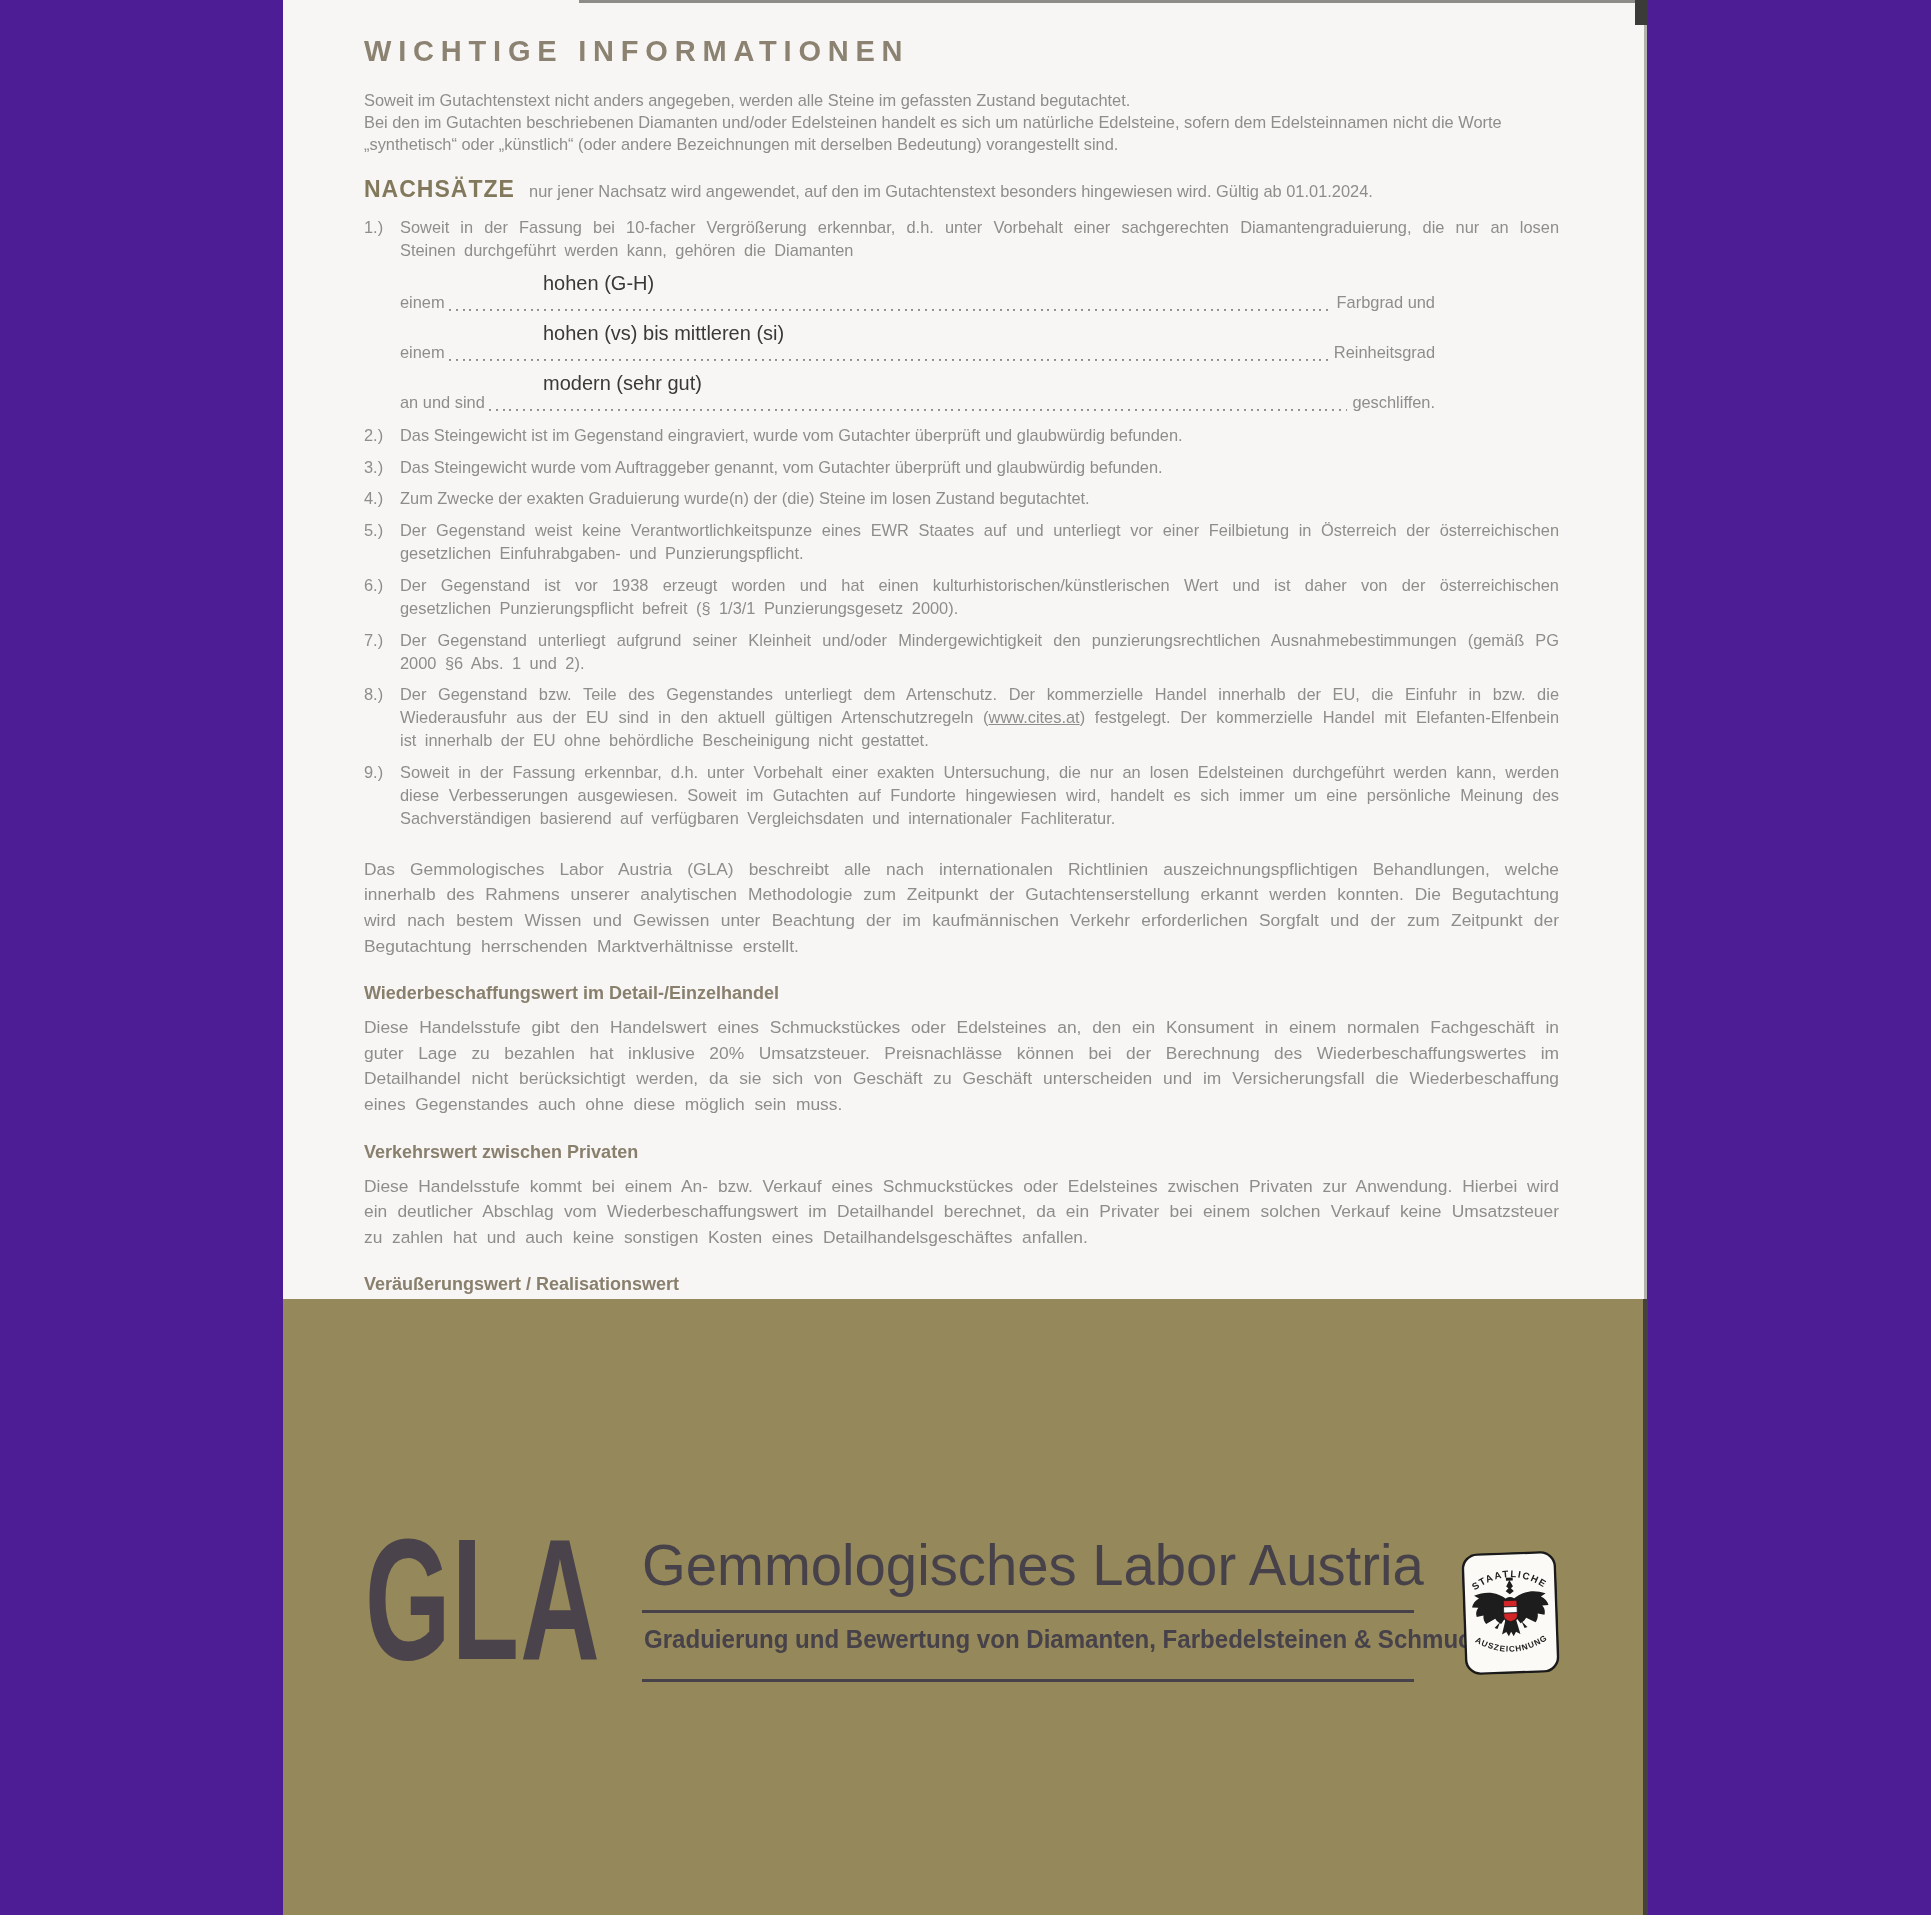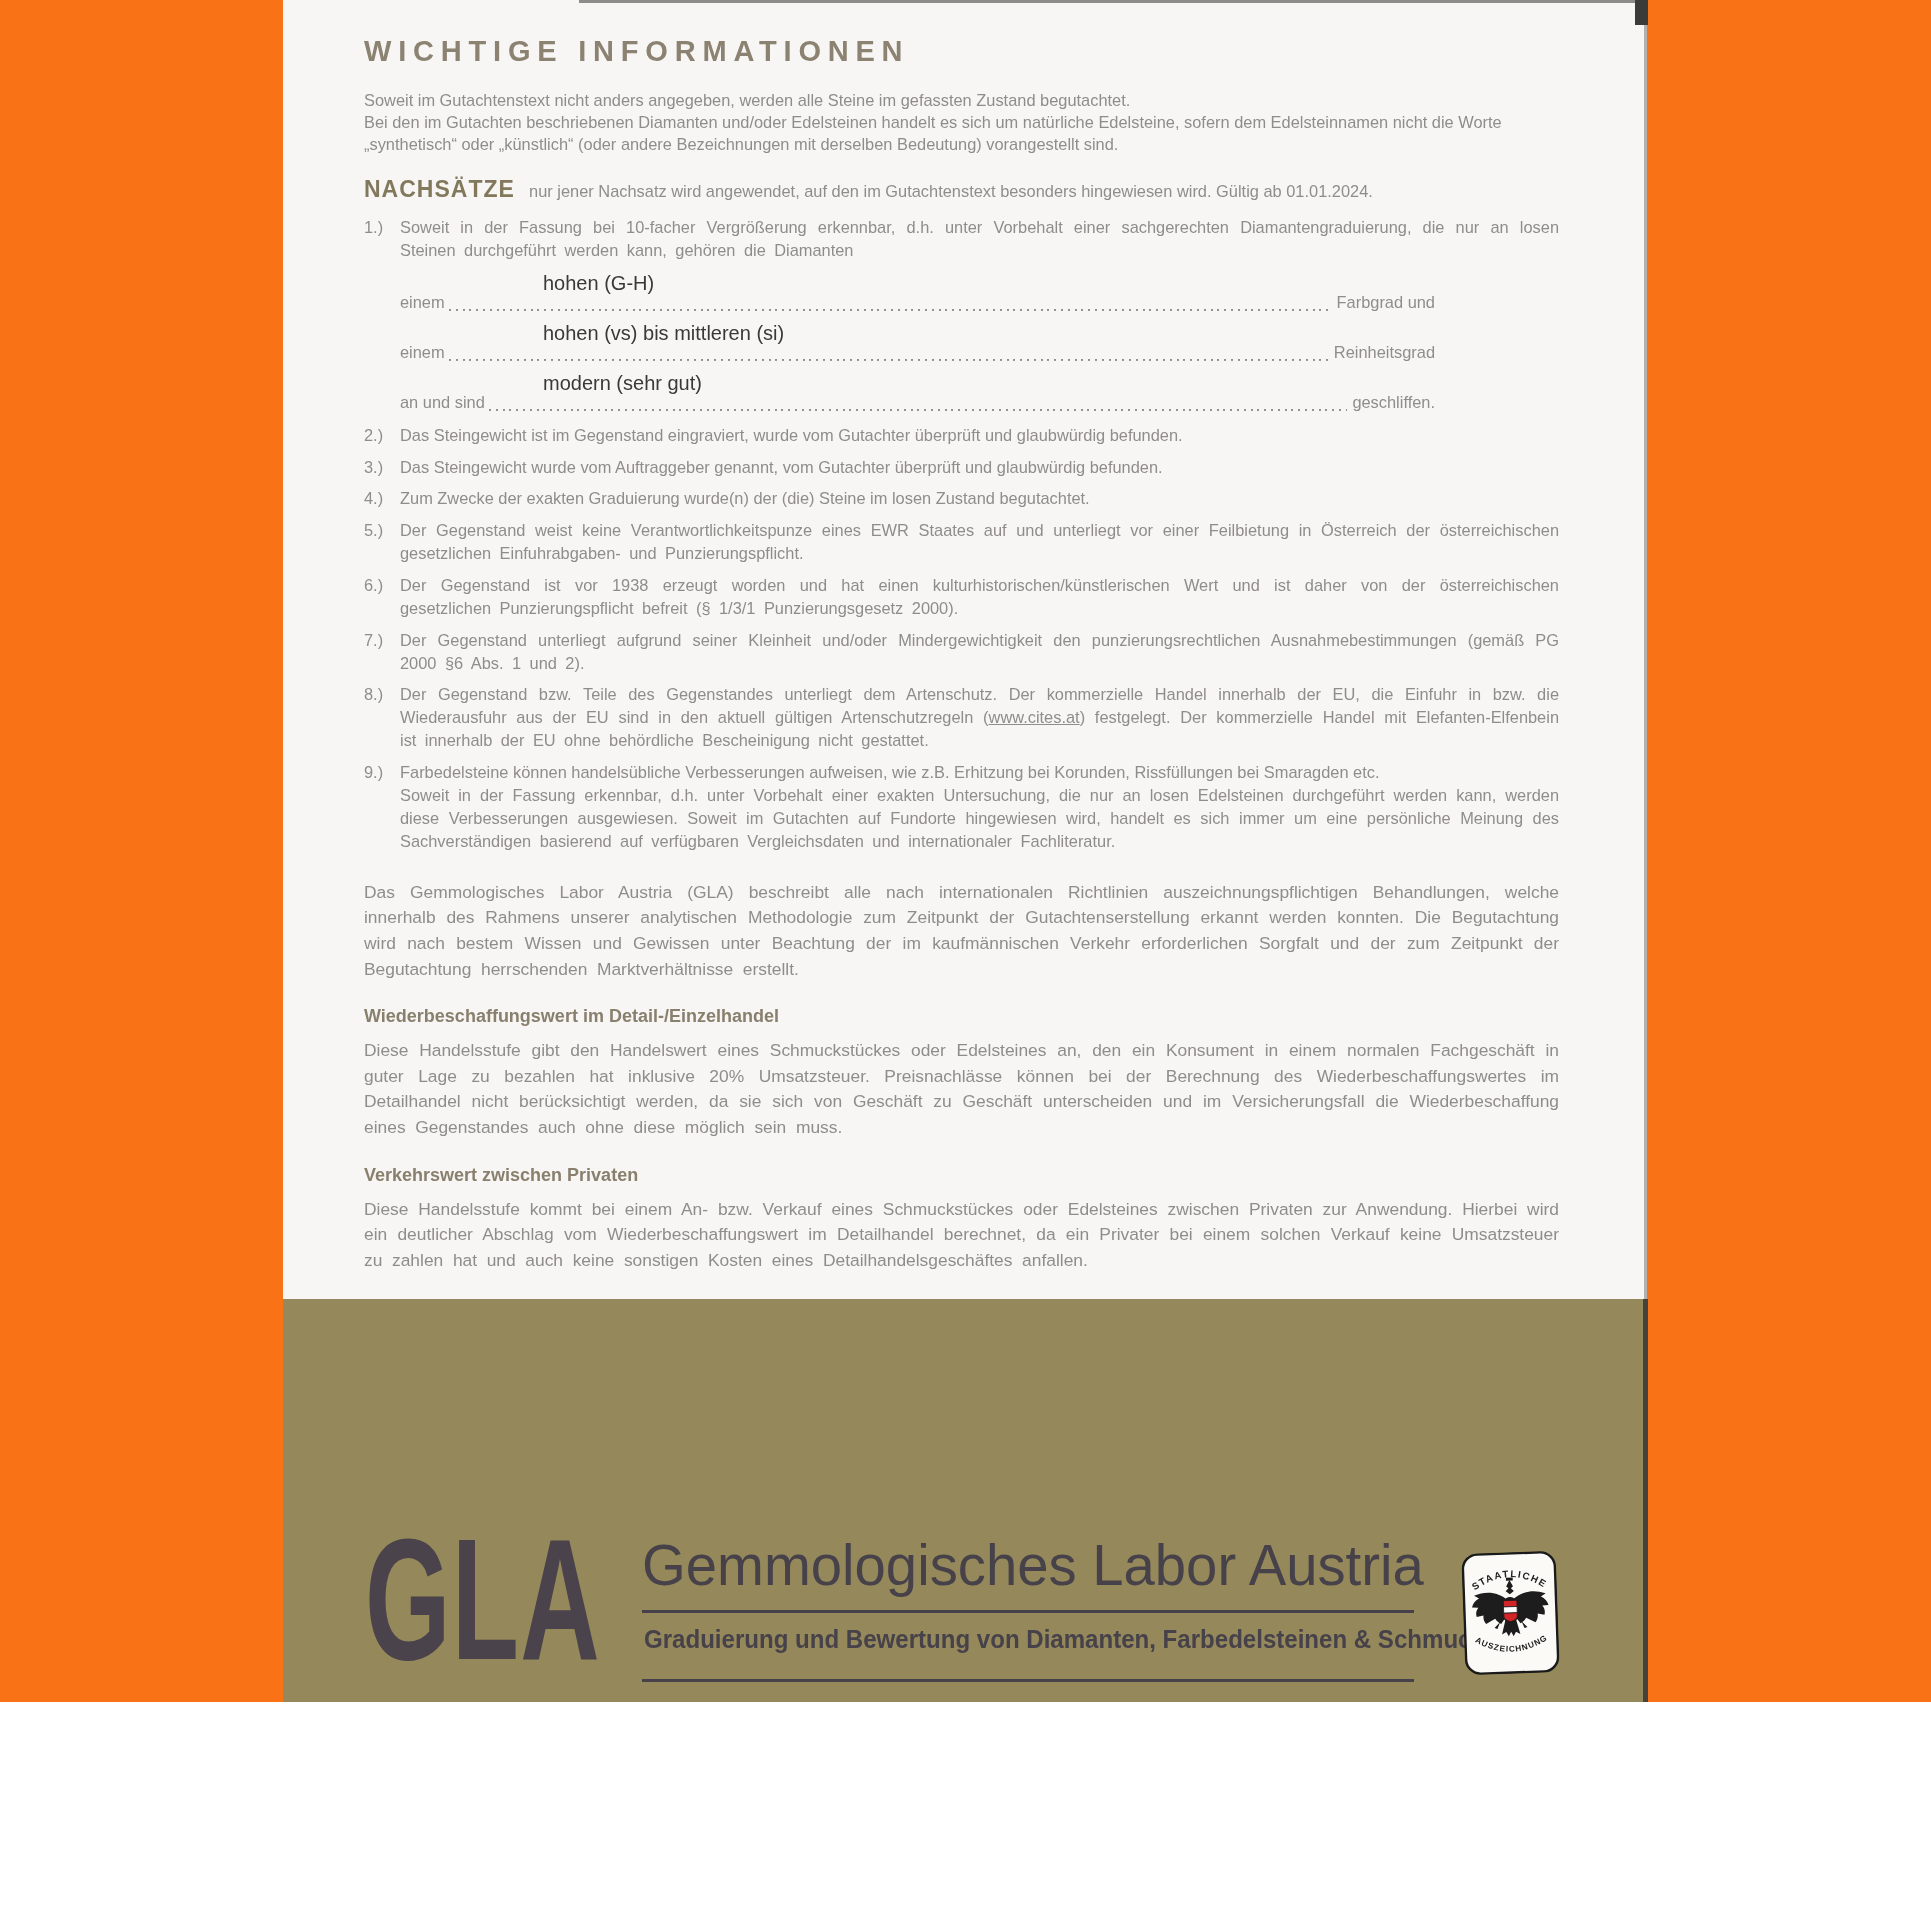--- a/index.html
+++ b/index.html
@@ -1,16 +1,16 @@
 <!DOCTYPE html>
 <html><head>
 <meta charset="utf-8">
 <style>
   html,body{margin:0;padding:0;}
-  .canvas{position:relative;width:1931px;height:1702px;background:#f97316;overflow:hidden;
+  .canvas{position:relative;width:1931px;height:1915px;background:#4c1d95;overflow:hidden;
           font-family:"Liberation Sans",sans-serif;}
   .page{position:absolute;left:283px;top:0;width:1364px;height:1923px;background:#f7f6f4;}
   
   .edge-top{position:absolute;left:579px;top:0;width:1068px;height:2.9px;background:#55534f;opacity:.65;}
   .edge-right-top{position:absolute;left:1644px;top:0;width:2.9px;height:1299px;background:#b3b1ad;}
   .edge-right-bottom{position:absolute;left:1643px;top:1299px;width:4.8px;height:626px;background:#45413c;}
   .edge-corner{position:absolute;left:1635px;top:0;width:12.6px;height:25px;background:#3b3b39;}
 
   .content{position:absolute;left:81px;top:0;width:1195px;color:#8f8d8a;}
   .title{margin-top:35px;font-size:29px;font-weight:bold;letter-spacing:6.8px;color:#8c8271;}
@@ -124,21 +124,20 @@
         </div>
         <div class="item">
           <span class="num">8.)</span>
           <div class="itext just">
             <span>Der Gegenstand bzw. Teile des Gegenstandes unterliegt dem Artenschutz. Der kommerzielle Handel innerhalb der EU, die Einfuhr in bzw. die Wiederausfuhr aus der EU sind in den aktuell gültigen Artenschutzregeln (</span><span class="u">www.cites.at</span><span>) festgelegt. Der kommerzielle Handel mit Elefanten-Elfenbein ist innerhalb der EU ohne behördliche Bescheinigung nicht gestattet.</span>
           </div>
         </div>
         <div class="item">
           <span class="num">9.)</span>
           <div class="itext">
-            <span class="blk">Farbedelsteine können handelsübliche Verbesserungen aufweisen, wie z.B. Erhitzung bei Korunden, Rissfüllungen bei Smaragden etc.</span>
             <span class="blk just">Soweit in der Fassung erkennbar, d.h. unter Vorbehalt einer exakten Untersuchung, die nur an losen Edelsteinen durchgeführt werden kann, werden diese Verbesserungen ausgewiesen. Soweit im Gutachten auf Fundorte hingewiesen wird, handelt es sich immer um eine persönliche Meinung des Sachverständigen basierend auf verfügbaren Vergleichsdaten und internationaler Fachliteratur.</span>
           </div>
         </div>
       </div>
 
       <div class="bigpara">Das Gemmologisches Labor Austria (GLA) beschreibt alle nach internationalen Richtlinien auszeichnungspflichtigen Behandlungen, welche innerhalb des Rahmens unserer analytischen Methodologie zum Zeitpunkt der Gutachtenserstellung erkannt werden konnten. Die Begutachtung wird nach bestem Wissen und Gewissen unter Beachtung der im kaufmännischen Verkehr erforderlichen Sorgfalt und der zum Zeitpunkt der Begutachtung herrschenden Marktverhältnisse erstellt.</div>
 
       <div class="shead">Wiederbeschaffungswert im Detail-/Einzelhandel</div>
       <div class="sbody">Diese Handelsstufe gibt den Handelswert eines Schmuckstückes oder Edelsteines an, den ein Konsument in einem normalen Fachgeschäft in guter Lage zu bezahlen hat inklusive 20% Umsatzsteuer. Preisnachlässe können bei der Berechnung des Wiederbeschaffungswertes im Detailhandel nicht berücksichtigt werden, da sie sich von Geschäft zu Geschäft unterscheiden und im Versicherungsfall die Wiederbeschaffung eines Gegenstandes auch ohne diese möglich sein muss.</div>
 

